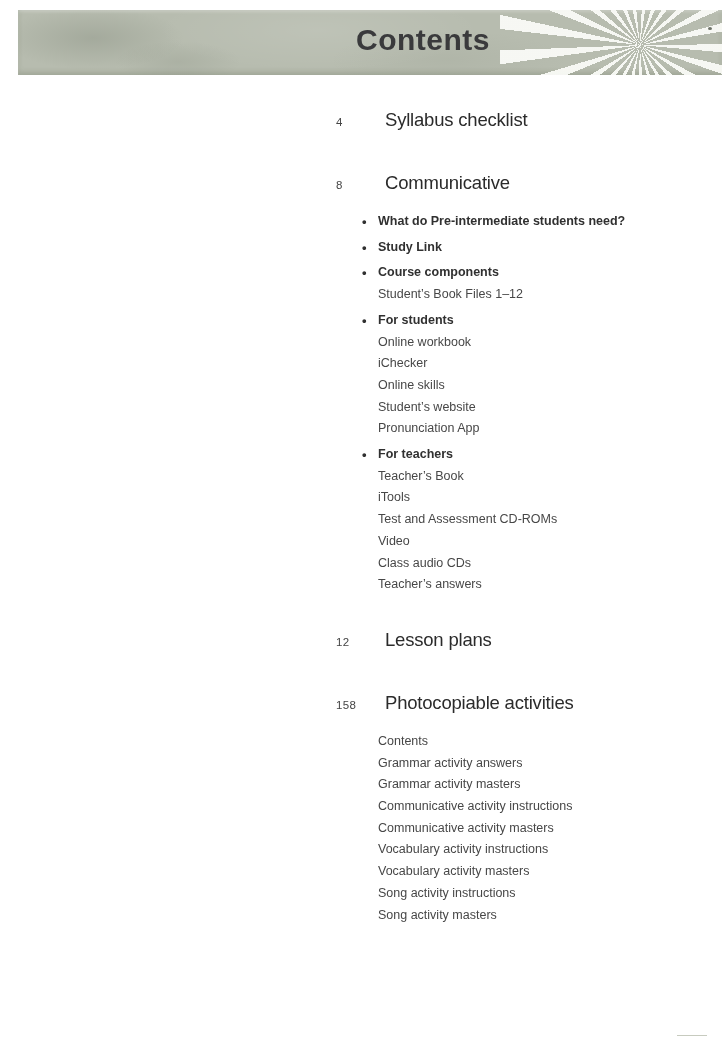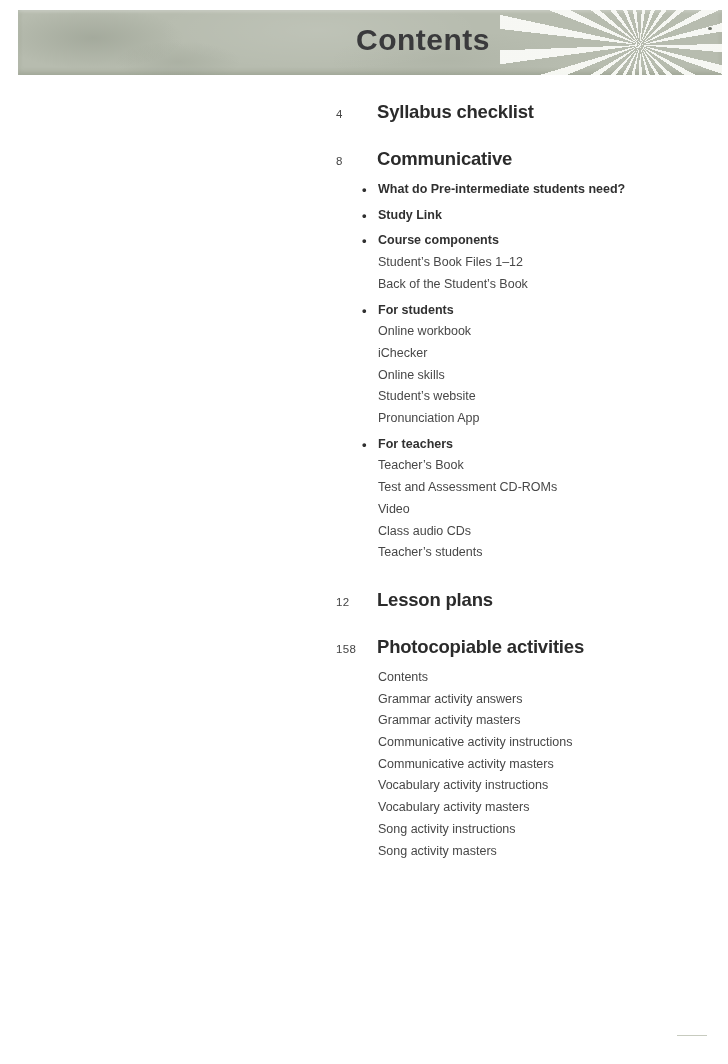--- a/index.html
+++ b/index.html
@@ -43,21 +43,21 @@
 
   
   .toc{position:absolute;left:336px;top:101px;width:372px;}
   .toc-section + .toc-section{margin-top:25px;}
   .sec-row{display:flex;align-items:baseline;margin:0 0 9px 0;}
   .sec-num{
     flex:0 0 41px;width:41px;
     font-size:11.5px;color:#454545;letter-spacing:0.3px;
   }
   .sec-title{
-    margin:0;font-size:18.5px;font-weight:700;color:#2b2b2b;
+    margin:8px;font-size:18.5px;font-weight:400;color:#2b2b2b;
     letter-spacing:-0.2px;line-height:22px;
   }
   .sec-items{list-style:none;margin:0;padding:0;}
   .item{
     position:relative;
     padding-left:42px;
     font-size:12.5px;line-height:21.7px;color:#474747;
   }
   .item.bullet{
     margin-top:4px;
@@ -99,33 +99,33 @@
       <section class="toc-section">
         <div class="sec-row">
           <span class="sec-num">8</span>
           <h2 class="sec-title">Communicative</h2>
         </div>
         <ul class="sec-items">
           <li class="item bullet">What do Pre-intermediate students need?</li>
           <li class="item bullet">Study Link</li>
           <li class="item bullet">Course components</li>
           <li class="item plain">Student’s Book Files 1–12</li>
-          <li class="item plain">Back of the Student’s Book</li>
           <li class="item bullet">For students</li>
           <li class="item plain">Online workbook</li>
           <li class="item plain">iChecker</li>
           <li class="item plain">Online skills</li>
           <li class="item plain">Student’s website</li>
           <li class="item plain">Pronunciation App</li>
           <li class="item bullet">For teachers</li>
           <li class="item plain">Teacher’s Book</li>
+          <li class="item plain">iTools</li>
           <li class="item plain">Test and Assessment CD-ROMs</li>
           <li class="item plain">Video</li>
           <li class="item plain">Class audio CDs</li>
-          <li class="item plain">Teacher’s students</li>
+          <li class="item plain">Teacher’s answers</li>
         </ul>
       </section>
       <section class="toc-section">
         <div class="sec-row">
           <span class="sec-num">12</span>
           <h2 class="sec-title">Lesson plans</h2>
         </div>
       </section>
       <section class="toc-section">
         <div class="sec-row">

